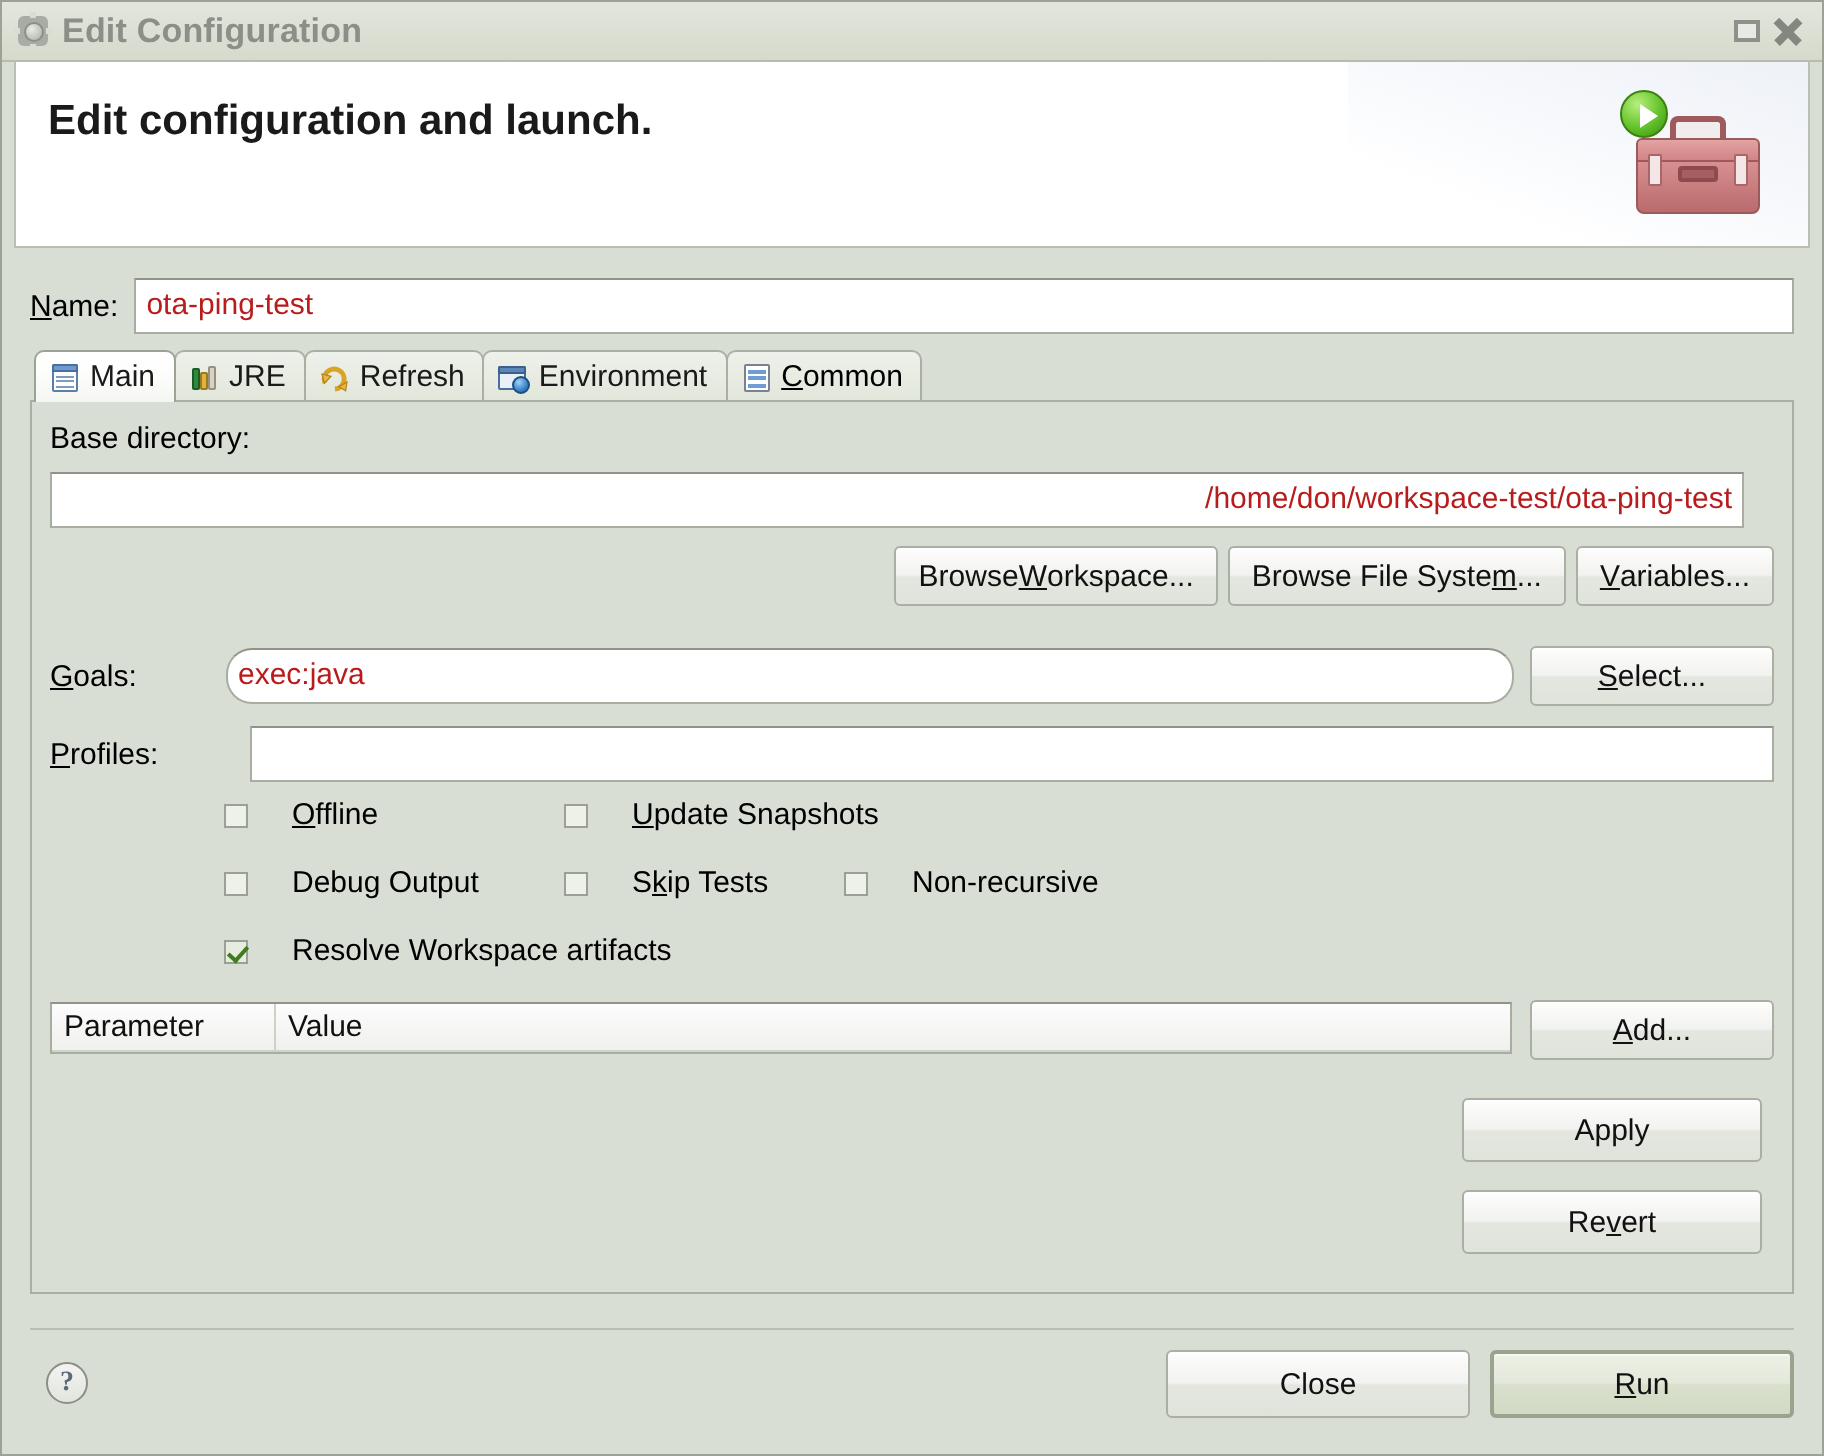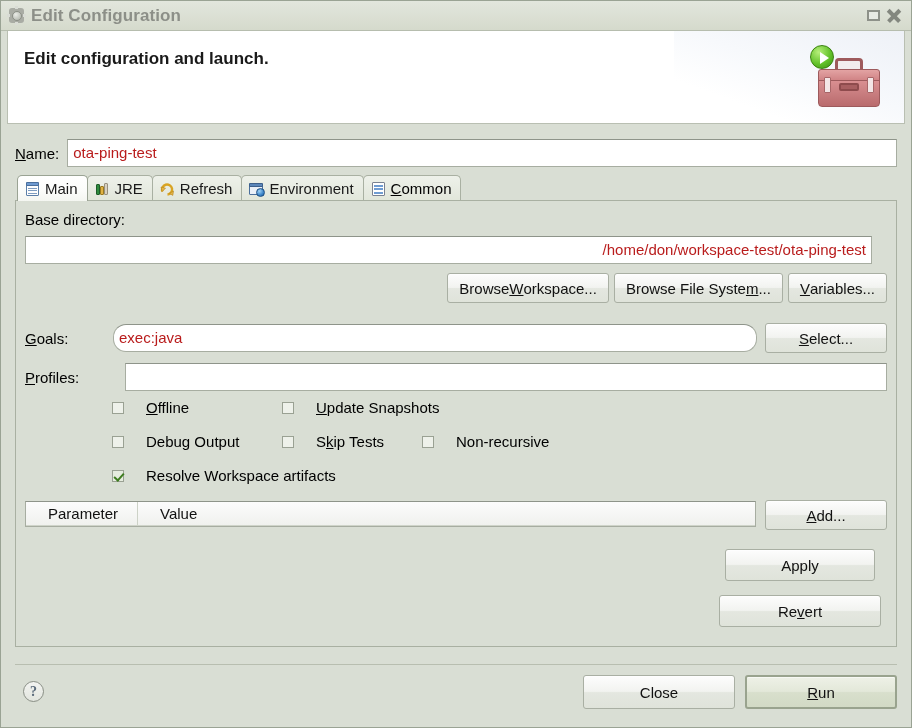--- a/index.html
+++ b/index.html
@@ -68,21 +68,21 @@
     position: relative;
     margin: 0 6px;
     height: 93px;
     background: #ffffff;
     border: 1px solid #b9bfb2;
     border-top: none;
     overflow: hidden;
   }
   #banner .b-text {
     position: absolute; left: 16px; top: 18px;
-    font-size: 17px; font-weight: bold; color: #1a1a1a;
+    font-size: 21px; font-weight: bold; color: #1a1a1a;
   }
   #banner .b-wash {
     position: absolute; right: 0; top: 0; width: 230px; height: 93px;
     background: linear-gradient(200deg, #eef1f7 0%, #f7f9fc 45%, #ffffff 75%);
   }
   
   .toolbox {
     position: absolute; right: 24px; top: 36px;
     width: 62px; height: 40px;
   }
@@ -270,21 +270,21 @@
     border-top-color: #8e948a;
     overflow: hidden;
   }
   #paramtable .thead {
     display: flex; height: 24px; align-items: stretch;
     background: linear-gradient(to bottom, #fcfcfc 0%, #f0f1ee 100%);
     border-bottom: 1px solid #cfd4c9;
   }
   #paramtable .th {
     display: flex; align-items: center;
-    padding: 0 22px;
+    padding: 0 6px;
     font-size: 15px; color: #111;
     border-right: 1px solid #cdd2c7;
   }
   #paramtable .th.c1 { width: 112px; }
   #paramtable .th.c2 { flex: 1 1 auto; border-right: none; }
 
   
   #sep {
     position: absolute; left: 8px; right: 8px; bottom: 56px;
     height: 1px; background: #b8beb0;
@@ -487,21 +487,21 @@
             <span class="mn">A</span>
             <span>dd...</span>
         </div>
 
         <div class="row" style="right:15px; top:348px; gap:14px;flex-direction:column;">
           <div class="btn" style="width:150px; height:32px;">
             <span>Apply</span>
               <span class="mn"></span>
               <span></span>
           </div>
-          <div class="btn" style="width:162px; height:32px;">
+          <div class="btn" style="width:150px; height:32px;">
             <span>Re</span>
               <span class="mn">v</span>
               <span>ert</span>
           </div>
         </div>
 
       </div>
     </div>
 
     <div id="sep"></div>

